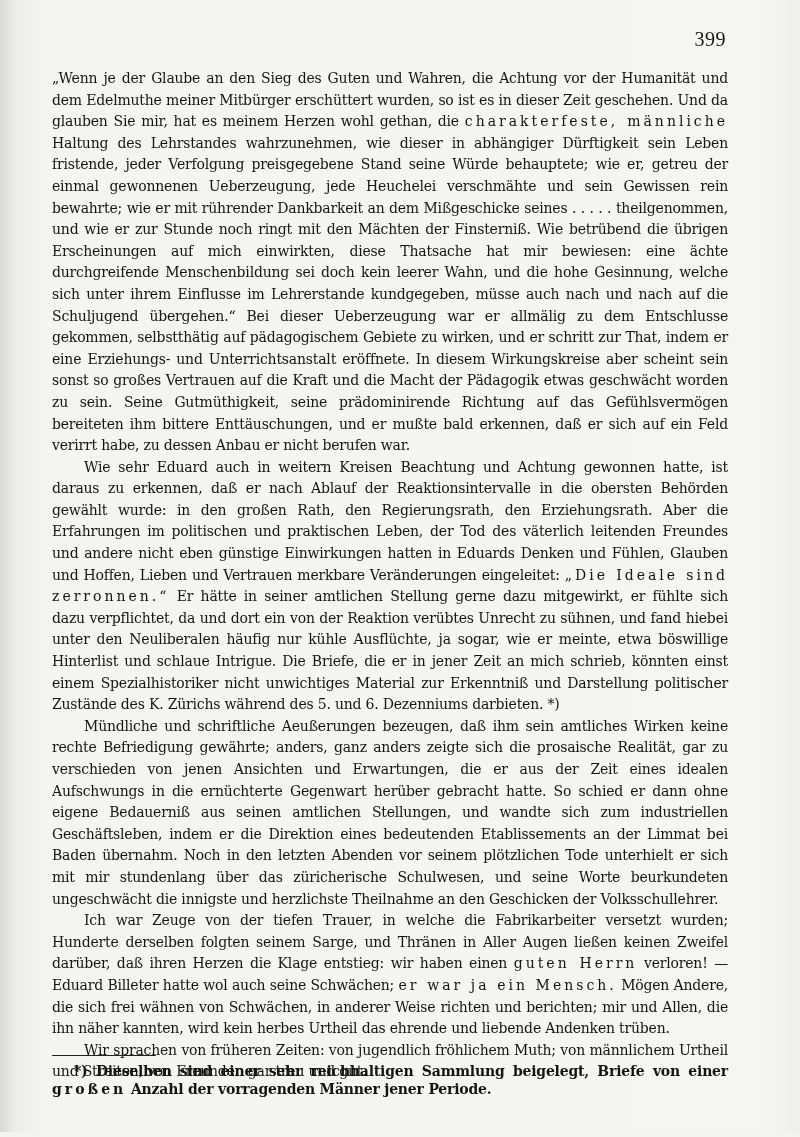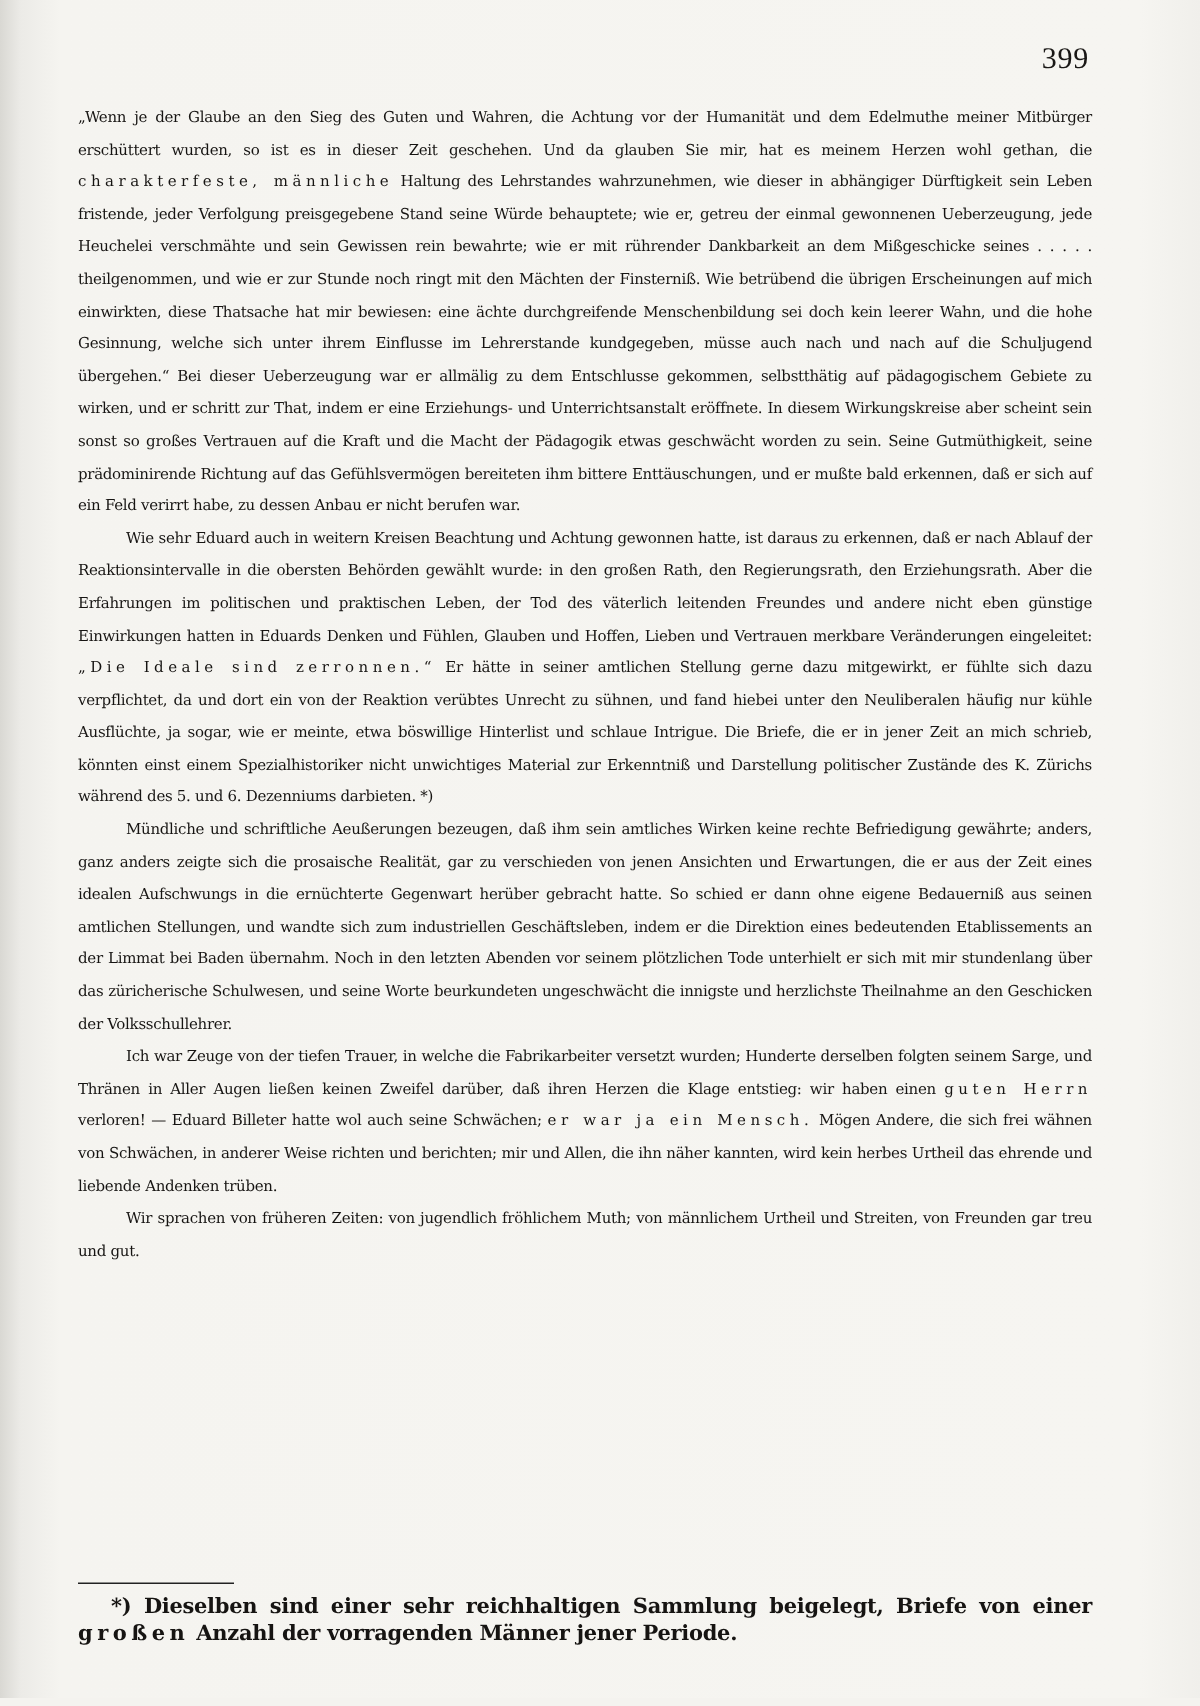--- a/index.html
+++ b/index.html
@@ -14,21 +14,21 @@
     position:absolute; left:0; top:0; width:800px; height:1132px;
     background: linear-gradient(to right, #d9d8d3 0px, #ecebe7 14px, #f5f4f0 40px, #f6f5f1 760px, #f0efeb 800px);
   }
   .page-number {
     position:absolute; top:28px; right:74px;
     font-size:20px; letter-spacing:0.5px; color:#1a1816;
     font-family:"Liberation Serif", serif;
   }
   .text-block {
     position:absolute; left:52px; top:68px; width:676px;
-    font-size:10px; line-height:21.6px;
+    font-size:14px; line-height:21.6px;
     text-align:justify;
     font-family:"DejaVu Serif", serif;
     letter-spacing:-0.2px;
   }
   .para { margin:0; text-indent:0; }
   .para.indent { text-indent:32px; }
   .spaced { letter-spacing:3px; }
   .footnote-rule {
     position:absolute; left:52px; top:1055px; width:104px; height:0;
     border-top:1.6px solid #222;

